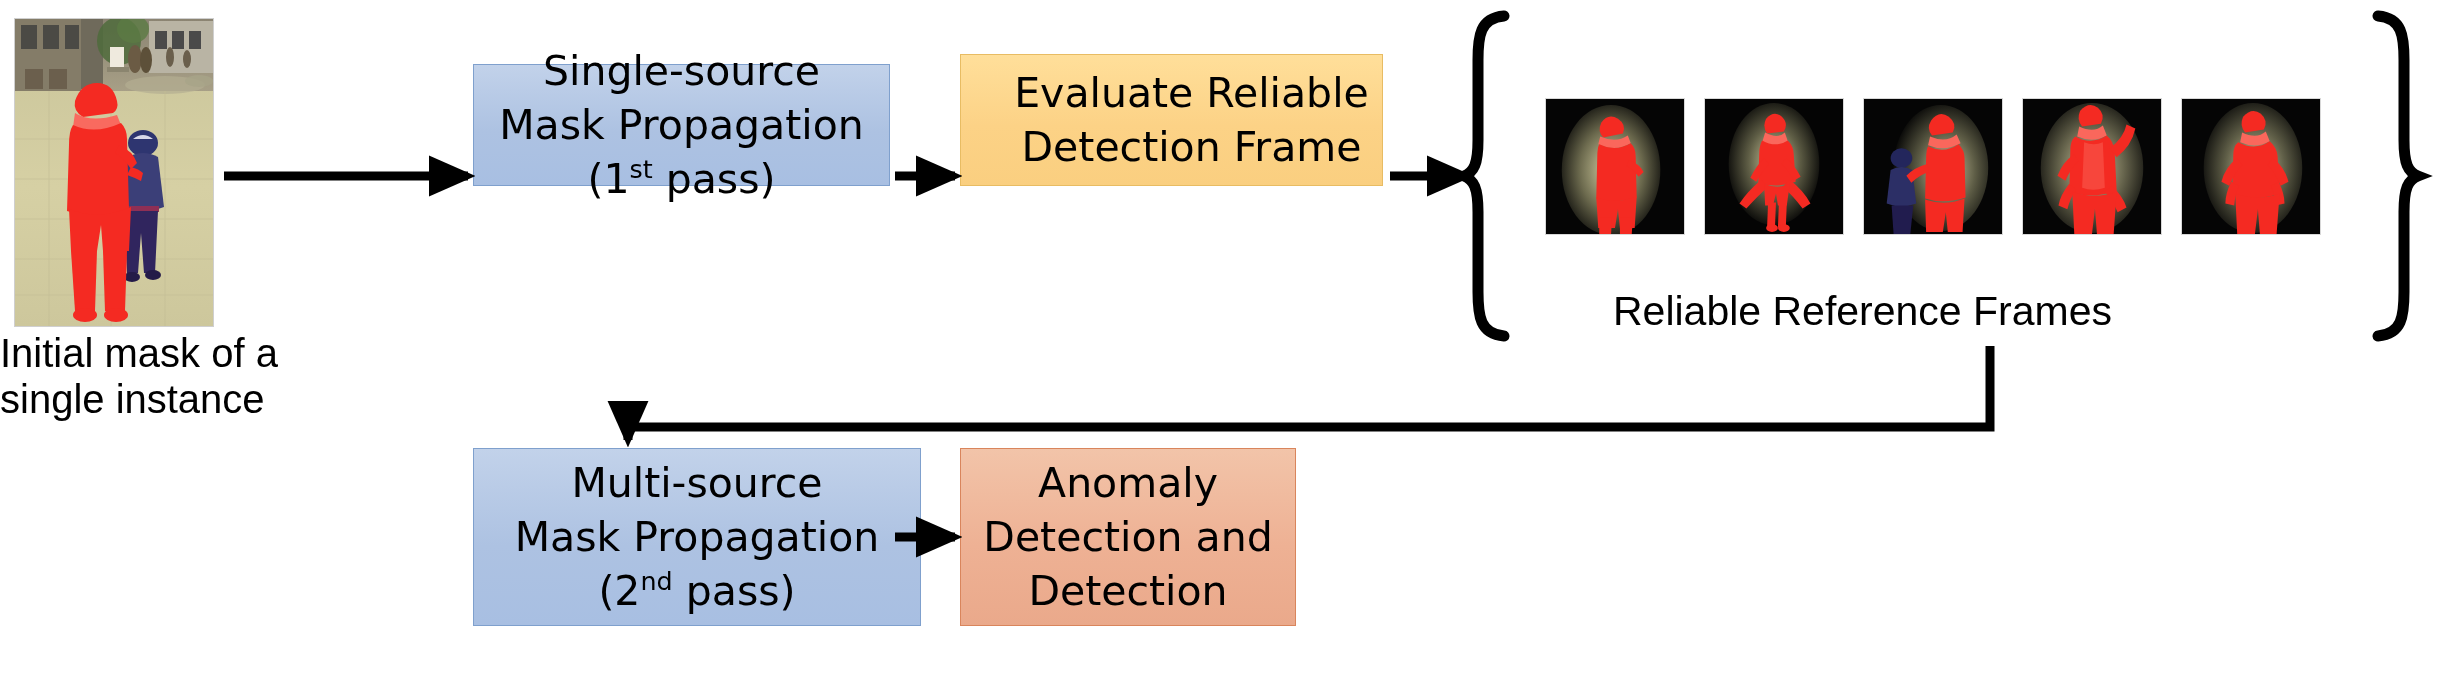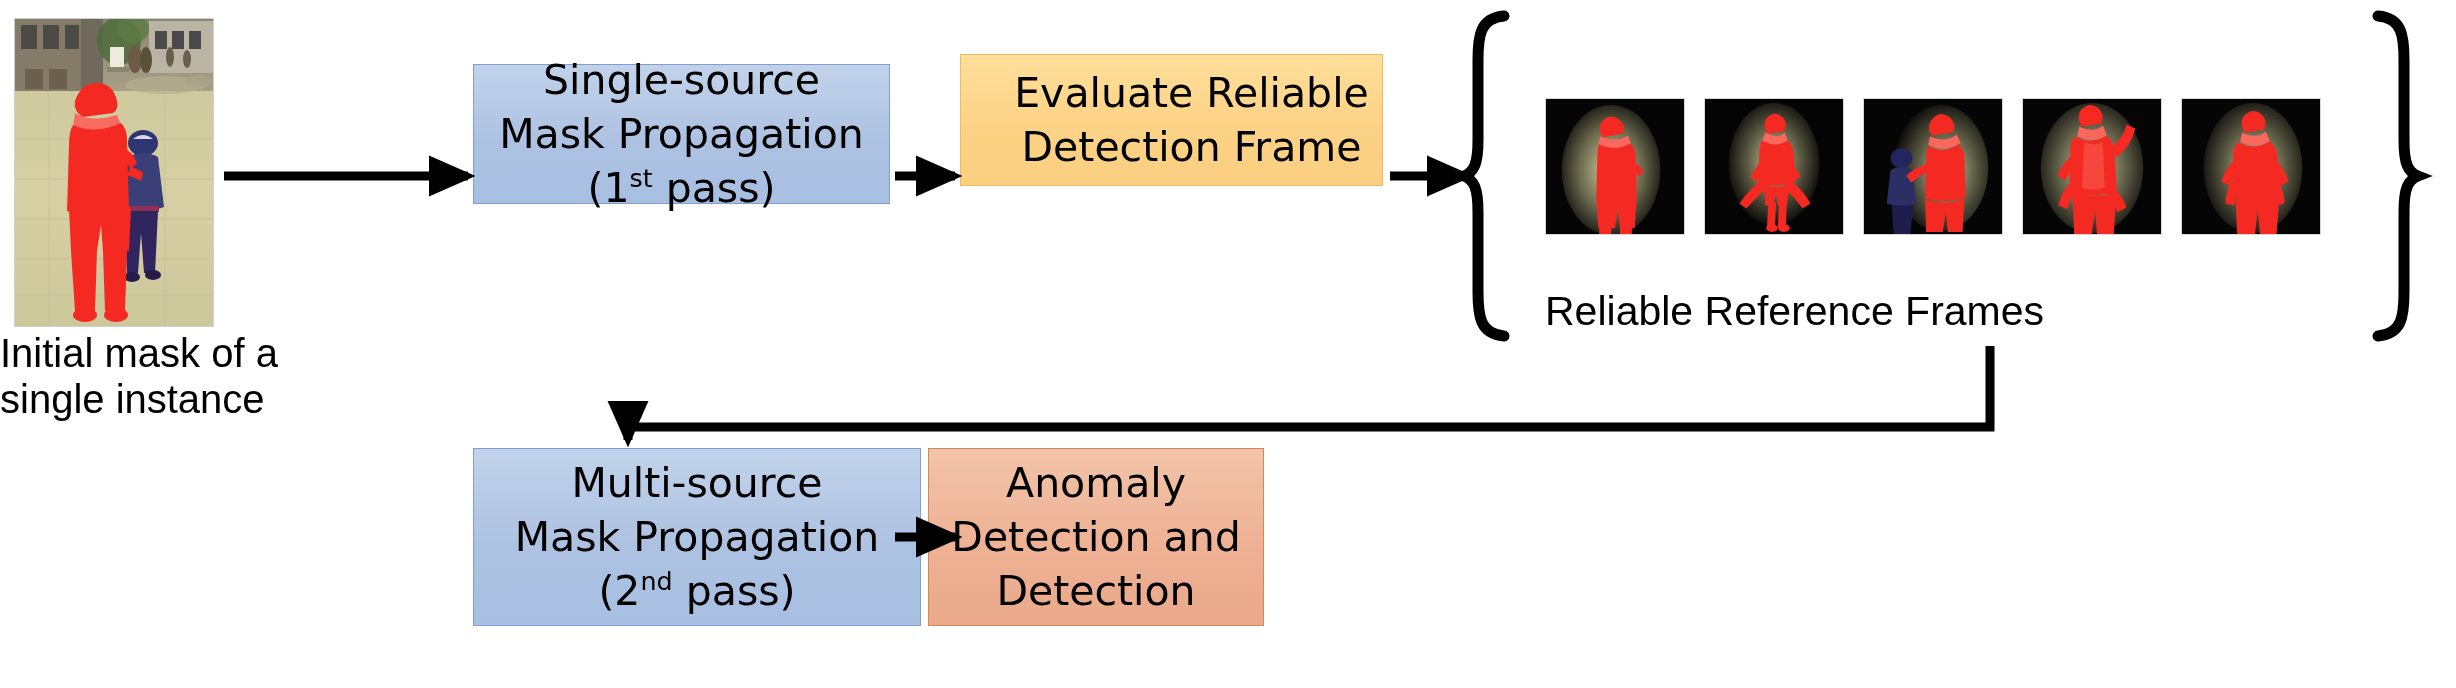--- a/index.html
+++ b/index.html
@@ -69,24 +69,24 @@
   .box-yellow {
     background: linear-gradient(to bottom, #ffdf9a 0%, #fcd286 55%, #facf80 100%);
     border: 1px solid #e8bc63;
     padding-left: 40px;
   }
   .box-orange {
     background: linear-gradient(to bottom, #f2c4a9 0%, #eeb194 55%, #eaa98b 100%);
     border: 1px solid #d9855c;
   }
 
-  #box-single-source { left: 473px;  top: 64px;  width: 417px; height: 140px; }
+  #box-single-source { left: 473px;  top: 64px;  width: 417px; height: 122px; }
   #box-evaluate     { left: 960px;  top: 54px;  width: 423px; height: 132px; }
   #box-multi-source { left: 473px;  top: 448px; width: 448px; height: 178px; }
-  #box-anomaly      { left: 928px;  top: 448px; width: 336px; height: 178px; }
+  #box-anomaly      { left: 960px;  top: 448px; width: 336px; height: 178px; }
 
   
   .svg-layer {
     position: absolute;
     left: 0; top: 0;
     width: 2456px;
     height: 688px;
     pointer-events: none;
   }
 
@@ -106,24 +106,24 @@
     background: #070707;
     border: 1px solid #d8d8d8;
     box-sizing: border-box;
     overflow: hidden;
     position: relative;
   }
   .frame-thumb svg { display: block; width: 100%; height: 100%; }
 
   .frames-label {
     position: absolute;
-    left: 1545px;
+    left: 1460px;
     top: 288px;
     width: 805px;
-    text-align: left;
+    text-align: center;
     font-size: 41px;
     color: #000000;
     white-space: nowrap;
     font-family: "Liberation Sans", sans-serif;
   }
 </style>
 </head>
 <body>
 
 <div id="canvas">

